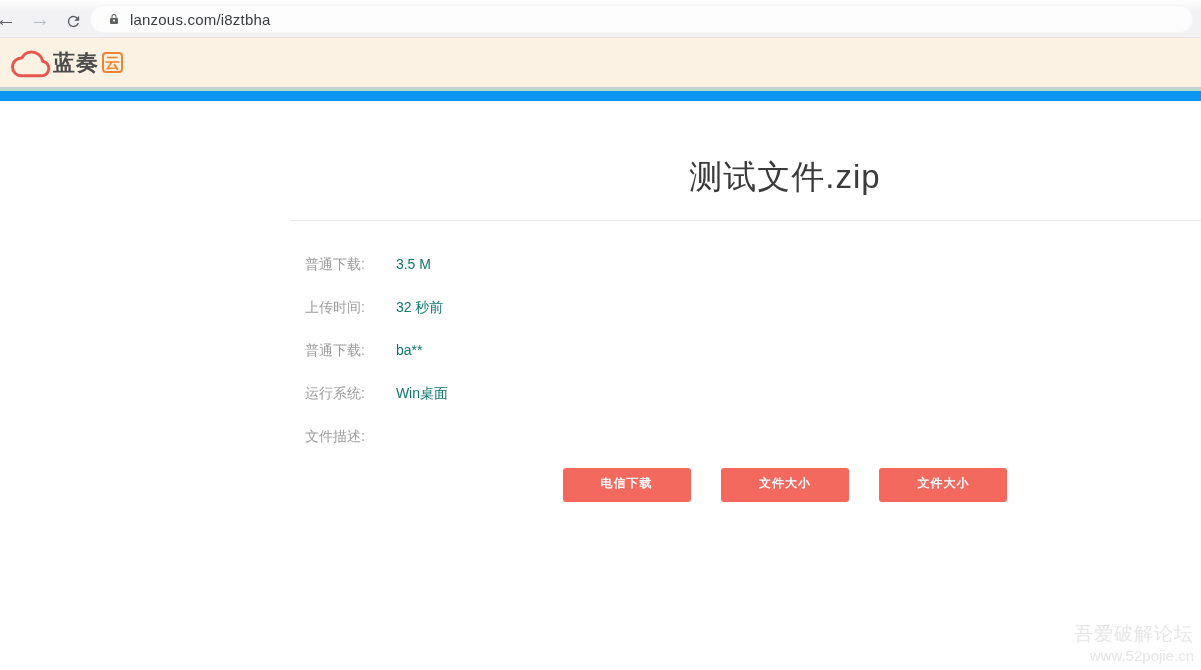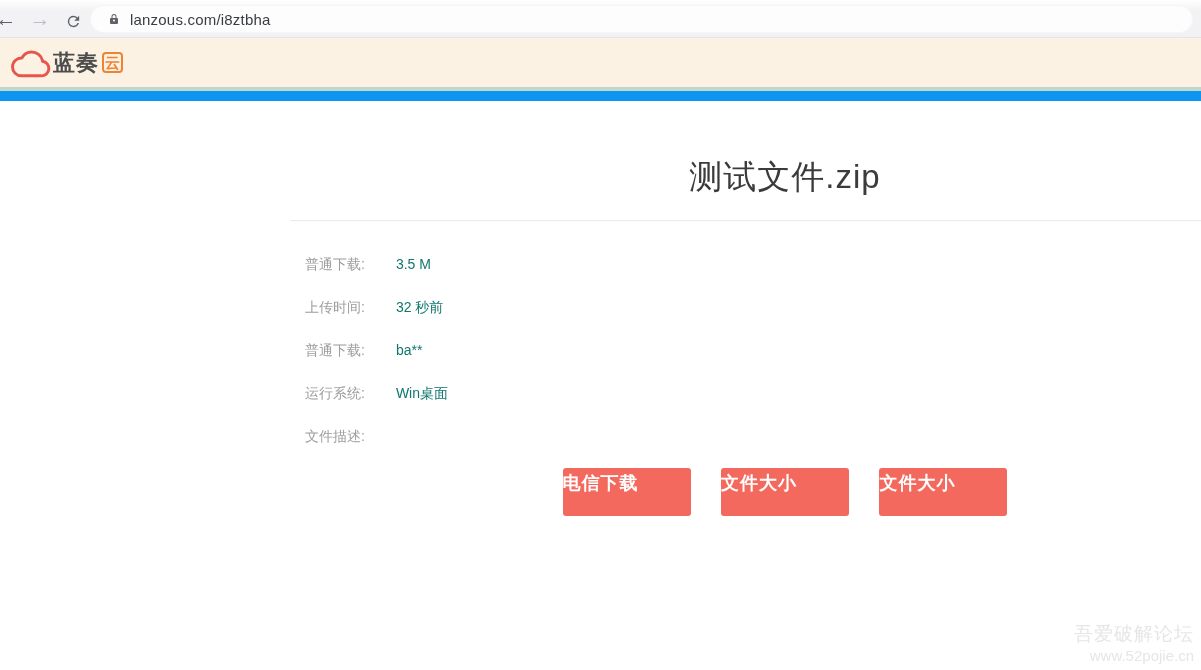--- a/index.html
+++ b/index.html
@@ -55,23 +55,23 @@
   .title-divider {
     margin-top: 20px; height: 1px; background: #ececec;
     box-shadow: 0 1px 1px rgba(0,0,0,0.025);
   }
   .info-list { margin-top: 35px; padding-left: 15px; }
   .info-row { height: 16px; line-height: 16px; margin-bottom: 27px; font-size: 14px; }
   .info-row .lbl { display: inline-block; width: 87px; color: #9d9d9d; }
   .info-row .val { color: #0f766e; }
   .btn-row { margin-top: -3px; text-align: center; }
   .dl-btn {
-    display: inline-block; width: 128px; height: 48px; line-height: 30px;
+    display: inline-block; width: 128px; height: 34px; line-height: 30px;
     margin: 0 13px; background: #f4695e; color: #ffffff;
-    font-size: 18px; font-weight: bold; text-align: left;
+    font-size: 12px; font-weight: bold; text-align: center;
     border-radius: 3px; cursor: pointer; text-decoration: none;
     letter-spacing: 1px;
   }
 
   
   .watermark {
     position: fixed; right: 7px; bottom: 4px; color: #e6e6e6;
     text-align: right; user-select: none; pointer-events: none;
   }
   .watermark .wm1 { font-size: 19px; letter-spacing: 1px; line-height: 23px; }

